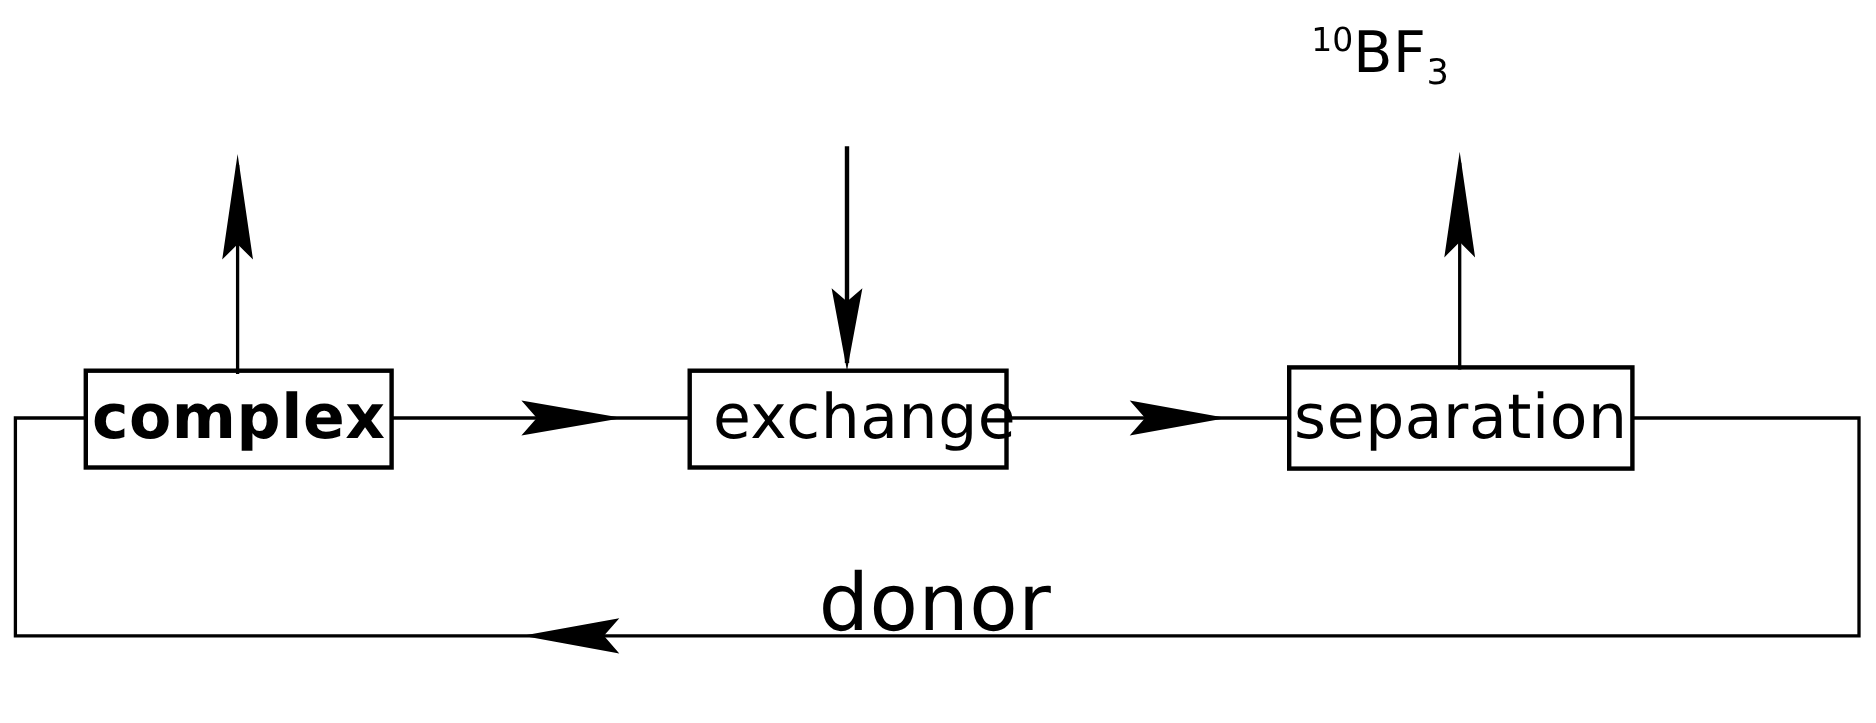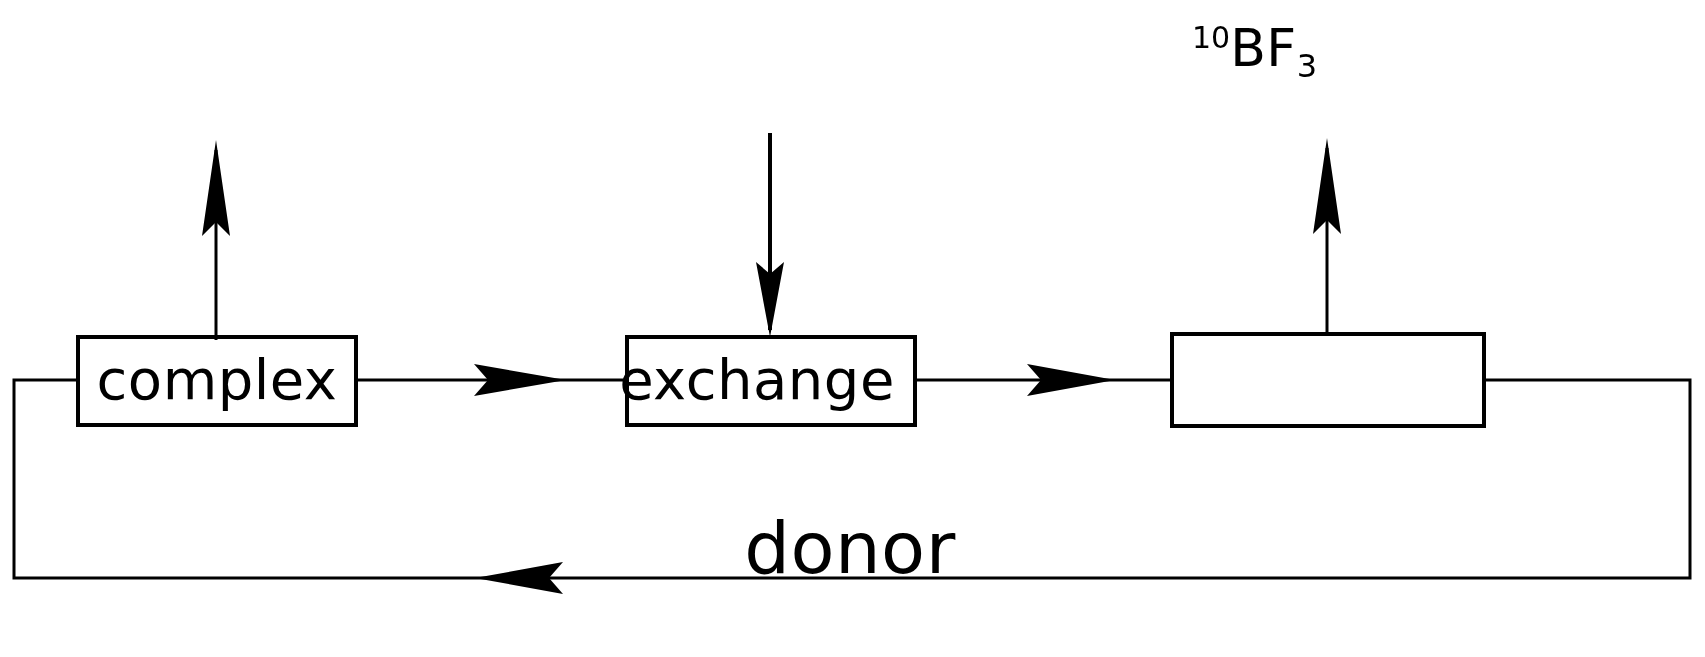--- a/index.html
+++ b/index.html
@@ -90,24 +90,25 @@
       <polygon points="1115,380 1027,364 1041,380 1027,396" fill="#000000"></polygon>
     </g>
 
     <g>
       <path d="M 1484 380 L 1690 380 L 1690 578 L 14 578 L 14 380 L 78 380" fill="none" stroke="#000000" stroke-width="3"></path>
       <polygon points="475,578 563,562 549,578 563,594" fill="#000000"></polygon>
     </g>
 
   </svg>
 
-  <div class="node-label box-label" style="left:78px; top:352px; width:278px;">complex</div>
+  <div class="node-label box-label" style="left:78px; top:352px; width:278px;font-weight:bold;">complex</div>
 
-  <div class="node-label box-label" style="left:613px; top:352px; width:288px;text-align:center;">exchange</div>
+  <div class="node-label box-label" style="left:642px; top:352px; width:288px;text-align:center;">exchange</div>
 
+  <div class="node-label box-label" style="left:1172px; top:352px; width:312px;">separation</div>
 
 
 
   <div class="node-label stream-label" style="left:1192px; top:22px;"><span class="iso">10</span><span>BF</span><span class="sub">3</span></div>
 
   <div class="node-label edge-label" style="left:700px; top:512px; width:300px;">donor</div>
 
 </div>
 
 </body></html>

